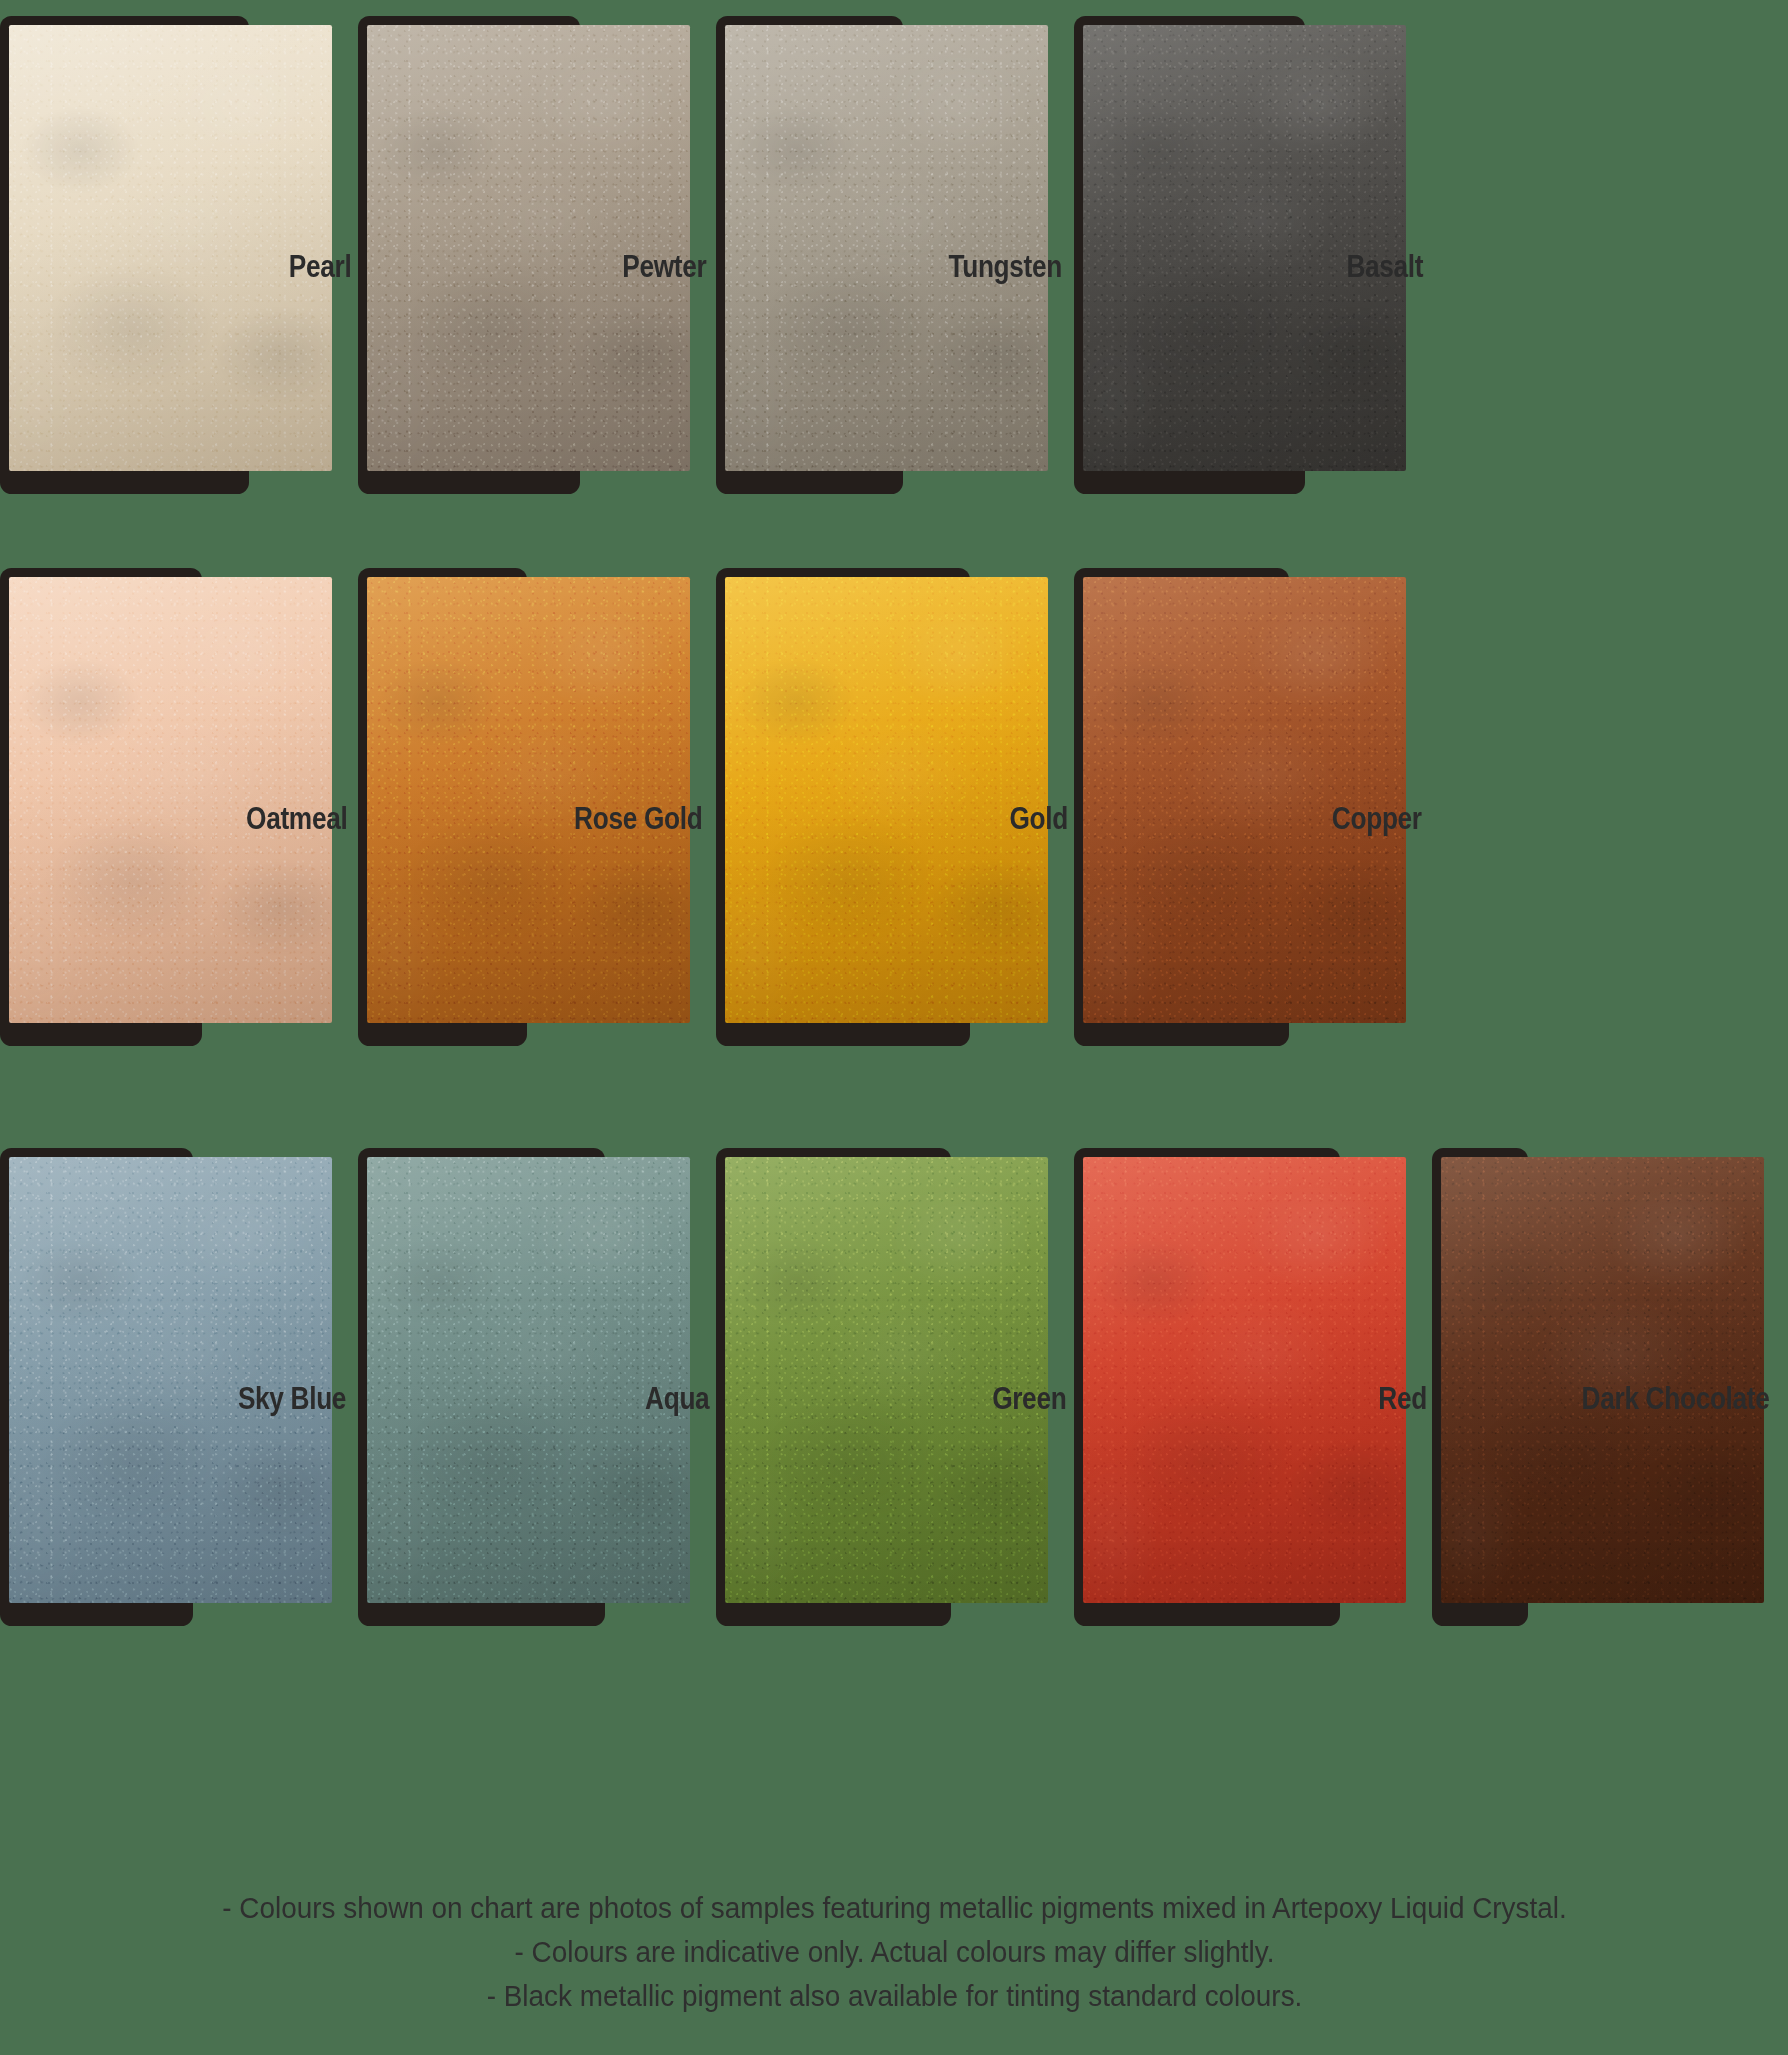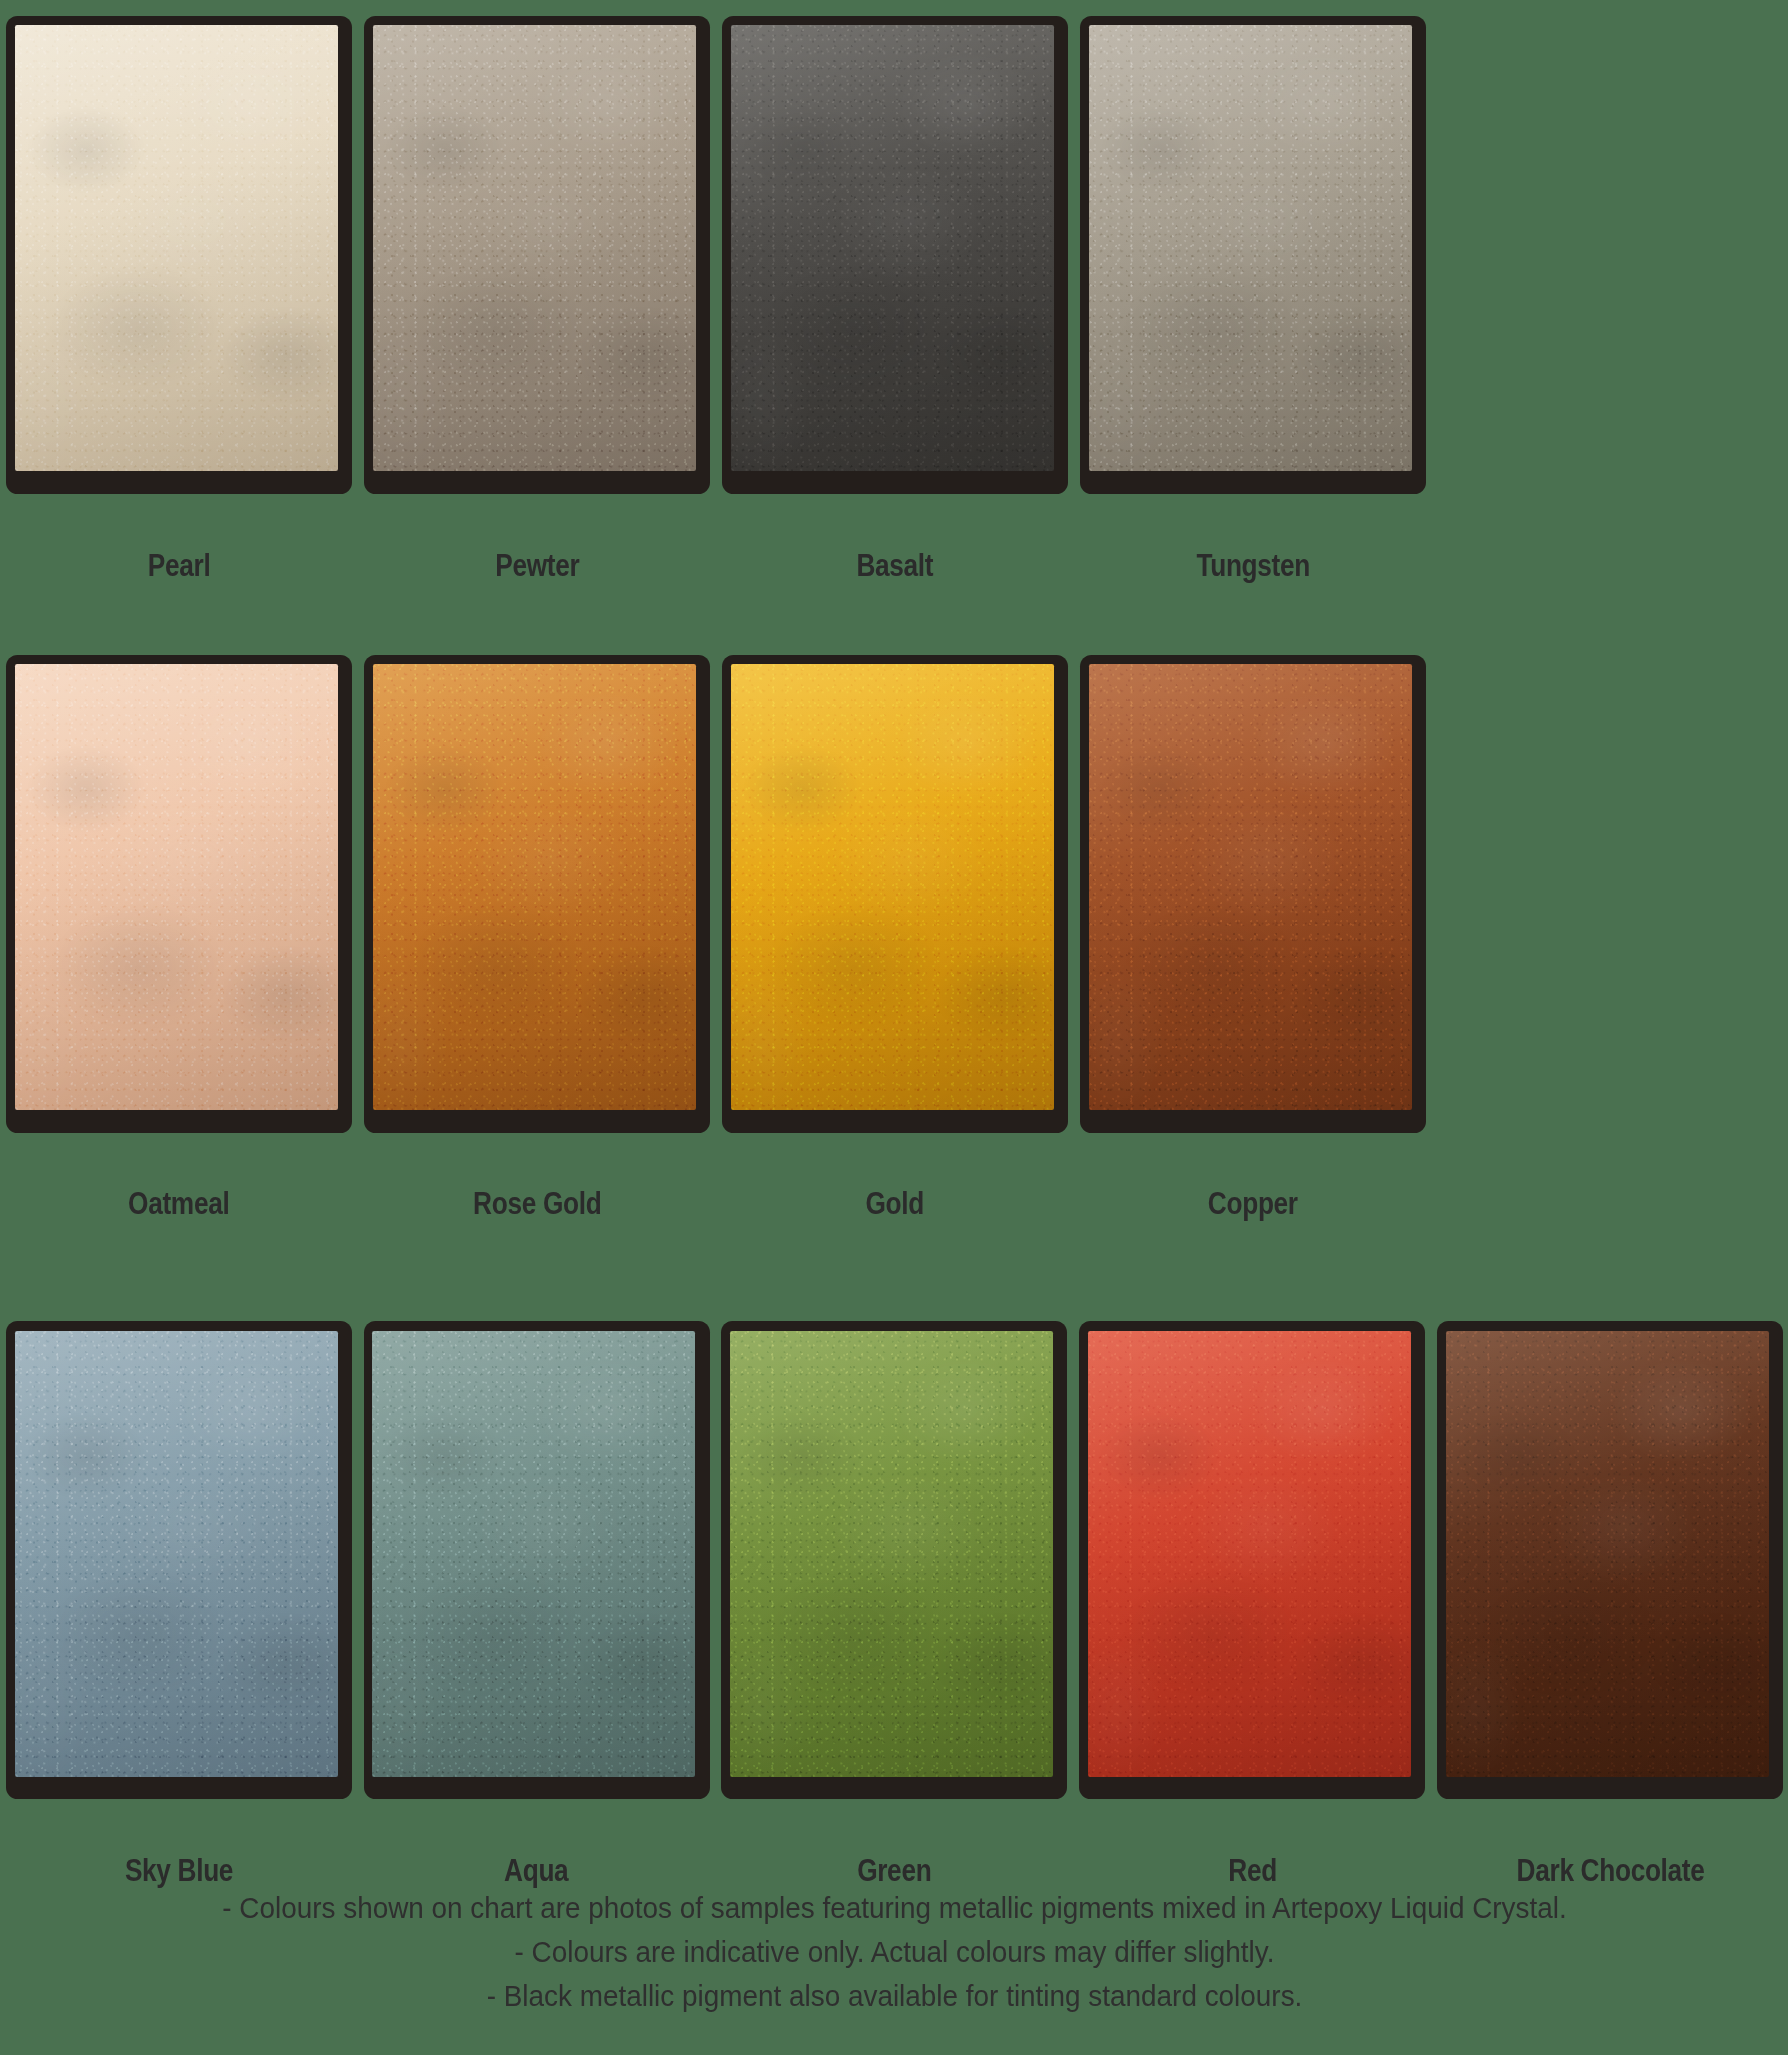--- a/index.html
+++ b/index.html
@@ -40,21 +40,21 @@
     width: 1789px;
   }
 
   .row-1 { margin-top: 16px; }
   .row-2 { margin-top: 74px; }
   .row-3 { margin-top: 102px; }
 
   .cell {
     width: 358px;
     display: flex;
-    flex-direction: column;
+    flex-direction: row;
     align-items: center;
     box-sizing: border-box;
     gap: 33px;
   }
 
   
   .card {
     position: relative;
     width: 346px;
     height: 478px;
@@ -164,37 +164,37 @@
             <div class="swatch" style="background-image: linear-gradient(168deg, rgb(181, 170, 154) 0%, rgb(165, 152, 135) 46%, rgb(142, 128, 113) 100%);">
               <div class="mottle"></div>
               <div class="grain"></div>
               <div class="sheen"></div>
             </div>
           </div>
           <div class="label" style="color: rgb(43, 43, 43);">Pewter</div>
         </div>
         <div class="cell">
           <div class="card" style="background: rgb(36, 30, 27);">
+            <div class="swatch" style="background-image: linear-gradient(168deg, rgb(179, 171, 157) 0%, rgb(163, 155, 140) 46%, rgb(141, 132, 117) 100%);">
+              <div class="mottle"></div>
+              <div class="grain"></div>
+              <div class="sheen"></div>
+            </div>
+          </div>
+          <div class="label" style="color: rgb(43, 43, 43);">Tungsten</div>
+        </div>
+        <div class="cell">
+          <div class="card" style="background: rgb(36, 30, 27);">
             <div class="swatch" style="background-image: linear-gradient(168deg, rgb(92, 90, 86) 0%, rgb(74, 72, 69) 46%, rgb(58, 56, 53) 100%);">
               <div class="mottle"></div>
               <div class="grain"></div>
               <div class="sheen"></div>
             </div>
           </div>
           <div class="label" style="color: rgb(43, 43, 43);">Basalt</div>
-        </div>
-        <div class="cell">
-          <div class="card" style="background: rgb(36, 30, 27);">
-            <div class="swatch" style="background-image: linear-gradient(168deg, rgb(179, 171, 157) 0%, rgb(163, 155, 140) 46%, rgb(141, 132, 117) 100%);">
-              <div class="mottle"></div>
-              <div class="grain"></div>
-              <div class="sheen"></div>
-            </div>
-          </div>
-          <div class="label" style="color: rgb(43, 43, 43);">Tungsten</div>
         </div>
       </div>
     <div class="row row-2">
         <div class="cell">
           <div class="card" style="background: rgb(36, 30, 27);">
             <div class="swatch" style="background-image: linear-gradient(168deg, rgb(245, 212, 187) 0%, rgb(238, 195, 166) 46%, rgb(224, 173, 140) 100%);">
               <div class="mottle"></div>
               <div class="grain"></div>
               <div class="sheen"></div>
             </div>

